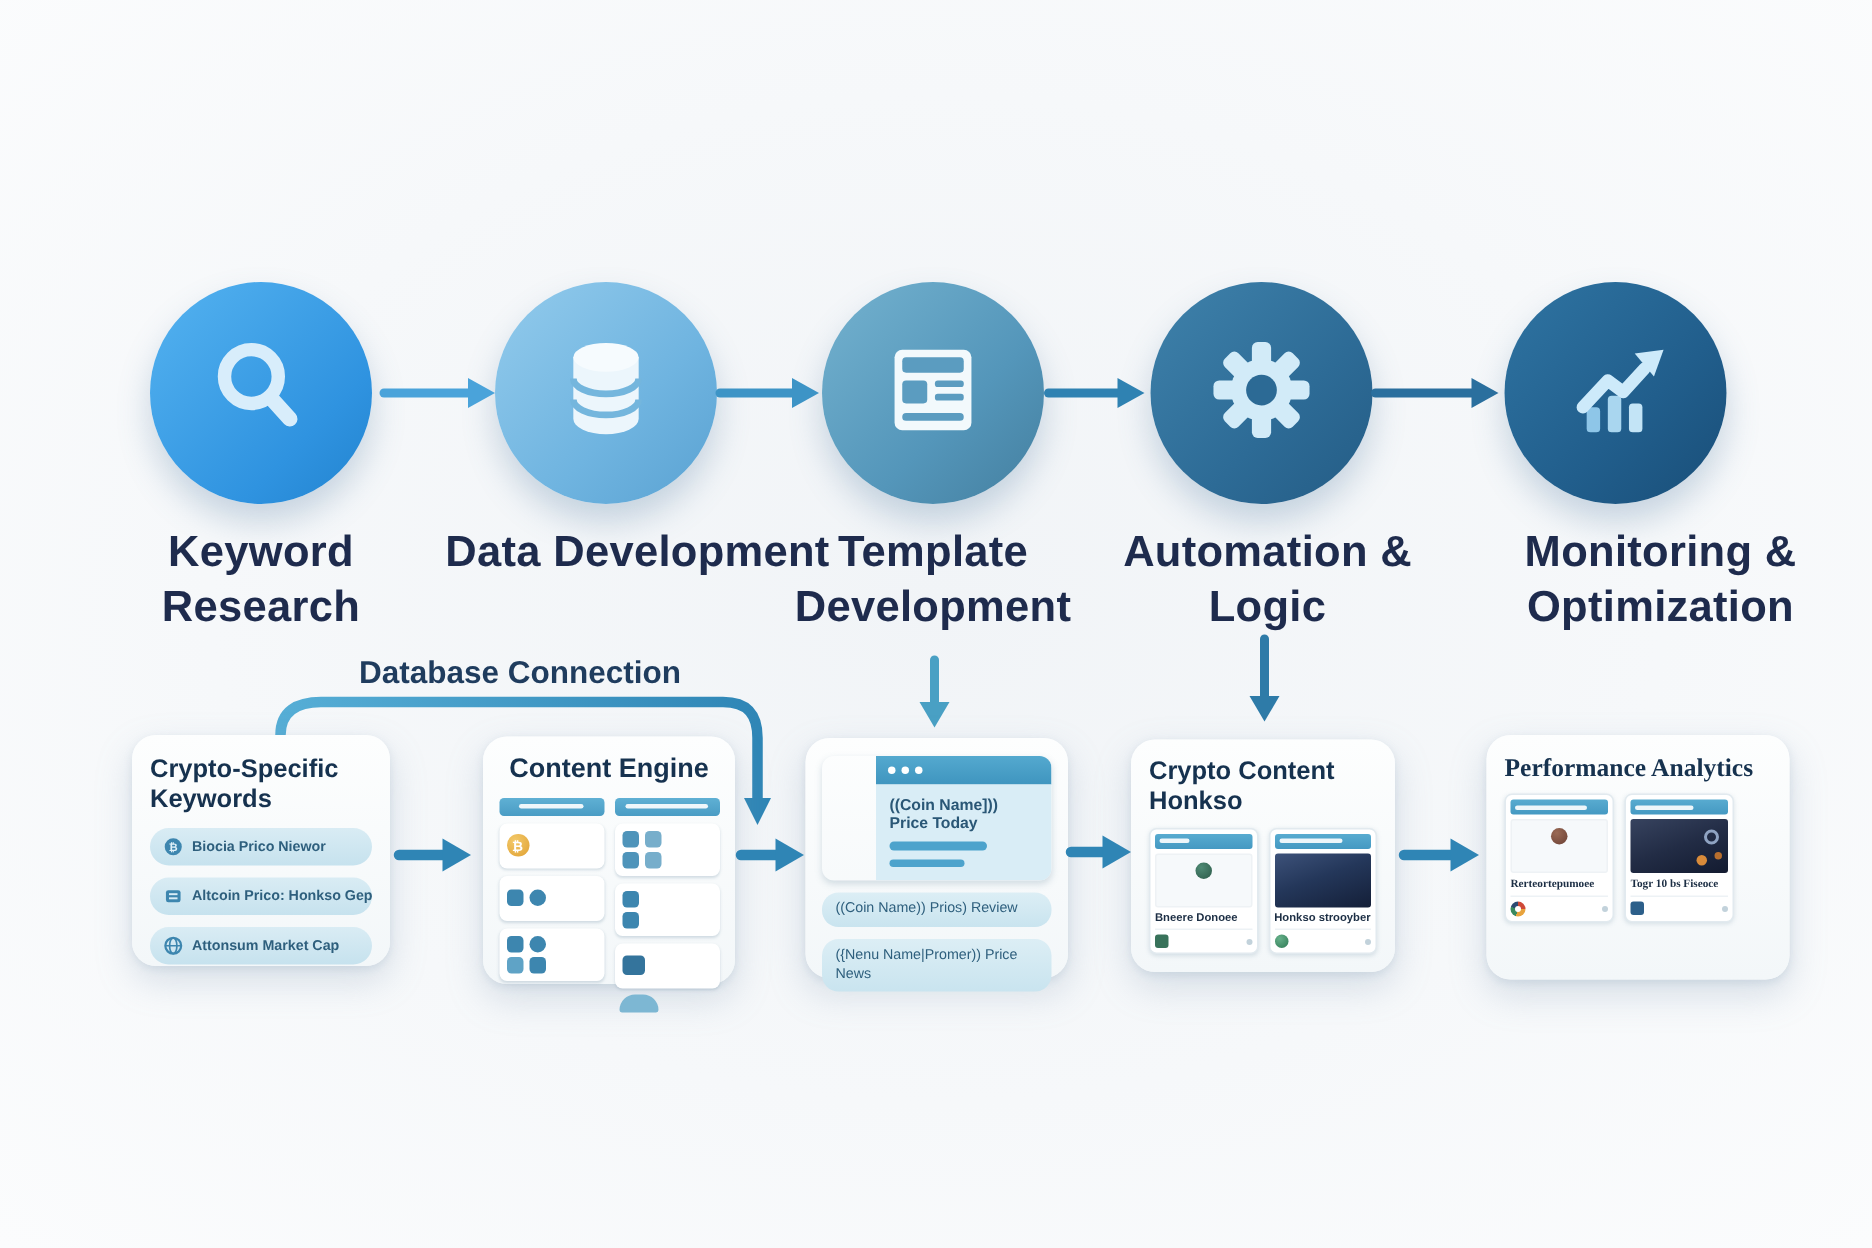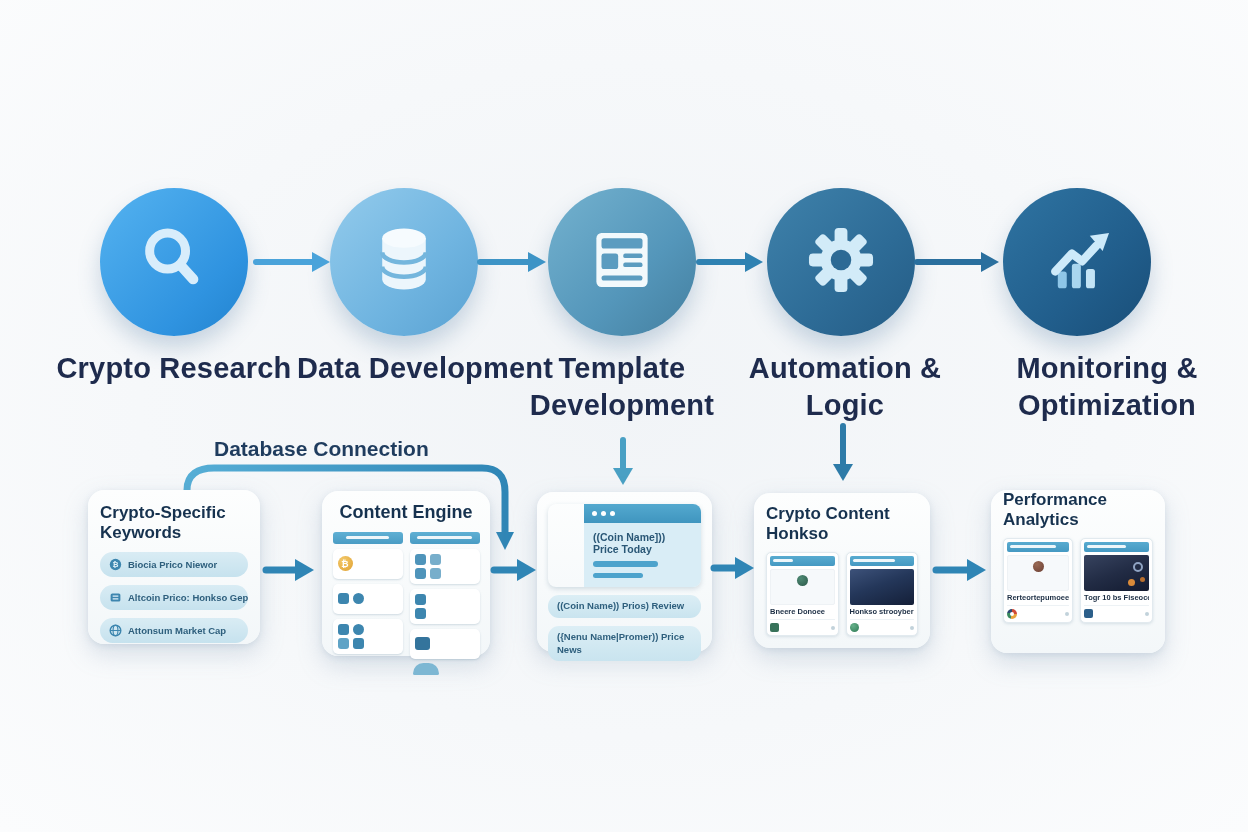--- a/index.html
+++ b/index.html
@@ -33,21 +33,21 @@
   .l1{ left:54px;  width:240px; }
   .l2{ left:285px; width:280px; }
   .l3{ left:497px; width:250px; }
   .l4{ left:725px; width:240px; }
   .l5{ left:982px; width:250px; }
 
   .arrow-svg{ position:absolute; overflow:visible; }
 
   
   .db-label{
-    position:absolute; left:214px; top:437px; width:240px; text-align:left;
+    position:absolute; left:214px; top:437px; width:240px; text-align:right;
     font-size:21px; font-weight:700; color:#1f3c5e;
   }
 
   
   .card{
     position:absolute; border-radius:16px;
     background:linear-gradient(180deg,#fdfefe 0%,#f3f7f9 100%);
     box-shadow:0 10px 24px rgba(130,155,178,.28), 0 2px 6px rgba(130,155,178,.18);
   }
   .card-title{ font-weight:700; color:#16324f; line-height:1.2; }
@@ -83,26 +83,26 @@
   
   .card-templates{ left:537px; top:492px; width:175px; height:160px; padding:12px 11px; }
   .tpl-win{ border-radius:8px; overflow:hidden; box-shadow:0 2px 5px rgba(120,150,170,.3);padding-left:36px; }
   .tpl-bar{ height:19px; background:linear-gradient(180deg,#54a9cf,#3f95bf); display:flex; align-items:center; gap:4px; padding:0 8px; }
   .tpl-bar i{ width:5px; height:5px; border-radius:50%; background:#fff; }
   .tpl-body{ background:#d9edf6; padding:8px 9px 9px; }
   .tpl-title{ font-size:10.5px; font-weight:600; color:#2a5776; }
   .tpl-line{ height:6px; background:#4da3cc; border-radius:3px; margin-top:6px; }
   .tpl-pill{
     margin-top:8px; background:linear-gradient(180deg,#dcEEf5,#c9e4ef); background:linear-gradient(180deg,#dceef5,#c9e4ef);
-    border-radius:11px; padding:5px 9px; font-size:9.5px; font-weight:700; color:#2e5f7d; line-height:1.35;
+    border-radius:11px; padding:5px 9px; font-size:9.5px; font-weight:400; color:#2e5f7d; line-height:1.35;
   }
 
   
   .card-pages{ left:754px; top:493px; width:176px; height:155px; padding:11px 12px; }
-  .card-analytics{ left:991px; top:490px; width:174px; height:163px; padding:0 12px; }
+  .card-analytics{ left:991px; top:490px; width:202px; height:163px; padding:12px 12px;font-family:Liberation Serif, serif; }
   .card-pages .card-title, .card-analytics .card-title{ font-size:17px; }
   .pv-row{ display:flex; gap:7px; margin-top:7px; }
   .preview{ width:73px; background:#fff; border:1px solid #e2eaef; border-radius:5px; padding:3px; box-shadow:0 1px 3px rgba(120,150,170,.25); }
   .pv-head{ height:10px; border-radius:2px; background:linear-gradient(180deg,#58abd0,#4599c2);
     display:flex; align-items:center; padding:0 3px; }
   .pv-body{ margin-top:3px; border-radius:2px; position:relative; height:36px; overflow:hidden; }
   .pv-body.light{ background:#f6f9fb; border:1px solid #eef2f5; padding:3px; }
   .pv-body.dark{ background:linear-gradient(160deg,#3d527a 0%,#24375a 45%,#141f38 100%); padding:3px; }
   .pv-avatar{ width:11px; height:11px; border-radius:50%; margin:2px auto 0; }
   .pv-cap{ font-size:7.5px; font-weight:700; color:#1c2e44; margin-top:3px; line-height:1.15; white-space:nowrap; overflow:hidden; }
@@ -184,21 +184,21 @@
   </svg>
   <svg class="arrow-svg" style="left:697px; top:250px;" width="68" height="24">
     <line x1="2" y1="12" x2="50" y2="12" stroke="#2f82b2" stroke-width="6" stroke-linecap="round"></line>
     <path d="M48 2 L66 12 L48 22 Z" fill="#2f82b2"></path>
   </svg>
   <svg class="arrow-svg" style="left:915px; top:250px;" width="86" height="24">
     <line x1="2" y1="12" x2="68" y2="12" stroke="#2a6f9e" stroke-width="6" stroke-linecap="round"></line>
     <path d="M66 2 L84 12 L66 22 Z" fill="#2a6f9e"></path>
   </svg>
 
-  <div class="step-label l1">Crypto Research</div>
+  <div class="step-label l1">Keyword Research</div>
   <div class="step-label l2">Data Development</div>
   <div class="step-label l4">Automation &amp; Logic</div>
   <div class="step-label l3">Template Development</div>
   <div class="step-label l5">Monitoring &amp; Optimization</div>
 
   <div class="db-label">Database Connection</div>
   <svg class="arrow-svg" style="left:160px; top:450px;" width="370" height="115">
     <defs>
       <linearGradient id="arcg" x1="0" y1="0" x2="1" y2="0">
         <stop offset="0" stop-color="#56aed6"></stop>

